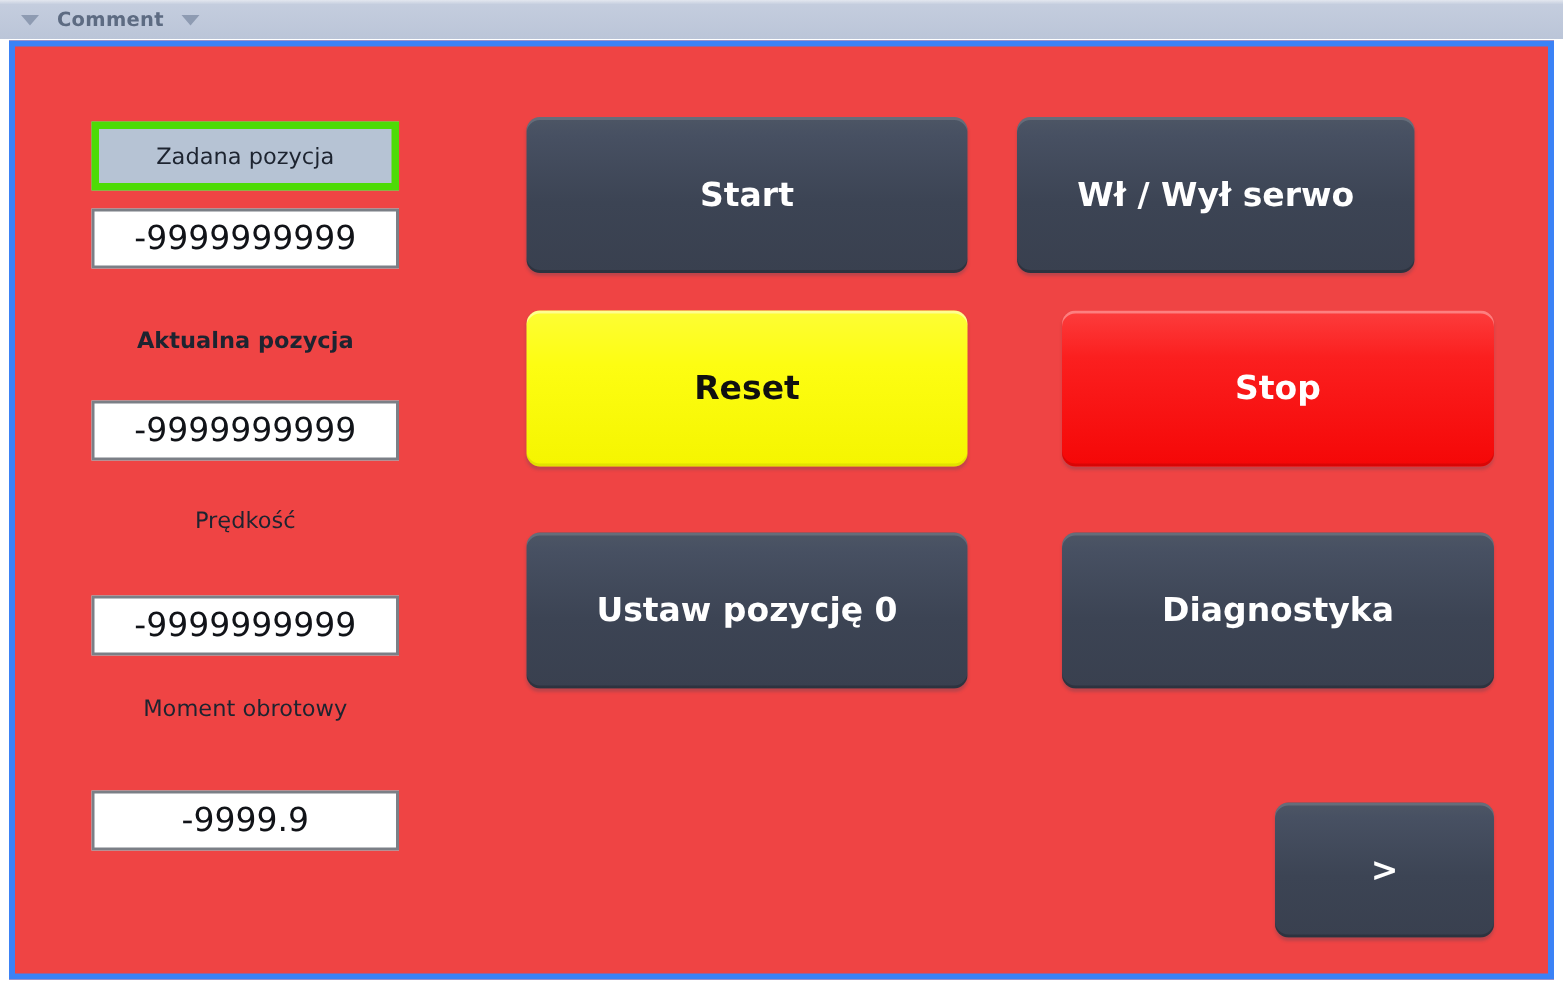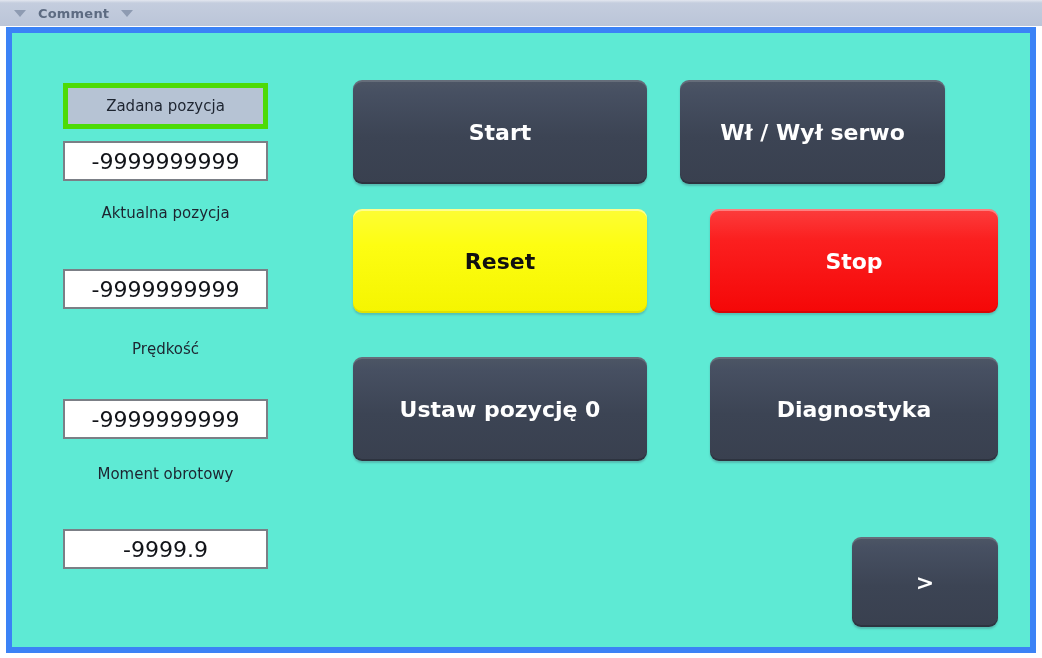--- a/index.html
+++ b/index.html
@@ -52,22 +52,22 @@
     white-space: nowrap;
   }
 
   
   .panel {
     position: absolute;
     left: 6px;
     top: 27px;
     width: 1030px;
     height: 626px;
-    background: #5eead4;
-    border: 6px solid #3b82f6;
+    background: #ef4444;
+    border: 4px solid #3b82f6;
     box-sizing: border-box;
   }
 
   
   .field-label {
     position: absolute;
     text-align: center;
     font-size: 15px;
     color: #1d2430;
     white-space: nowrap;
@@ -89,21 +89,21 @@
     align-items: center;
     justify-content: center;
     font-size: 22px;
     color: #111318;
     white-space: nowrap;
   }
 
   
   .lbl-0 { left: 51px; top: 50px;  width: 205px; height: 46px; }
   .val-0 { left: 51px; top: 108px; width: 205px; height: 40px; }
-  .lbl-1 { left: 51px; top: 168px; width: 205px; height: 24px; }
+  .lbl-1 { left: 51px; top: 184px; width: 205px; height: 24px; font-weight: bold; }
   .val-1 { left: 51px; top: 236px; width: 205px; height: 40px; }
   .lbl-2 { left: 51px; top: 304px; width: 205px; height: 24px; }
   .val-2 { left: 51px; top: 366px; width: 205px; height: 40px; }
   .lbl-3 { left: 51px; top: 429px; width: 205px; height: 24px; }
   .val-3 { left: 51px; top: 496px; width: 205px; height: 40px; }
 
   
   .btn {
     position: absolute;
     border: none;

